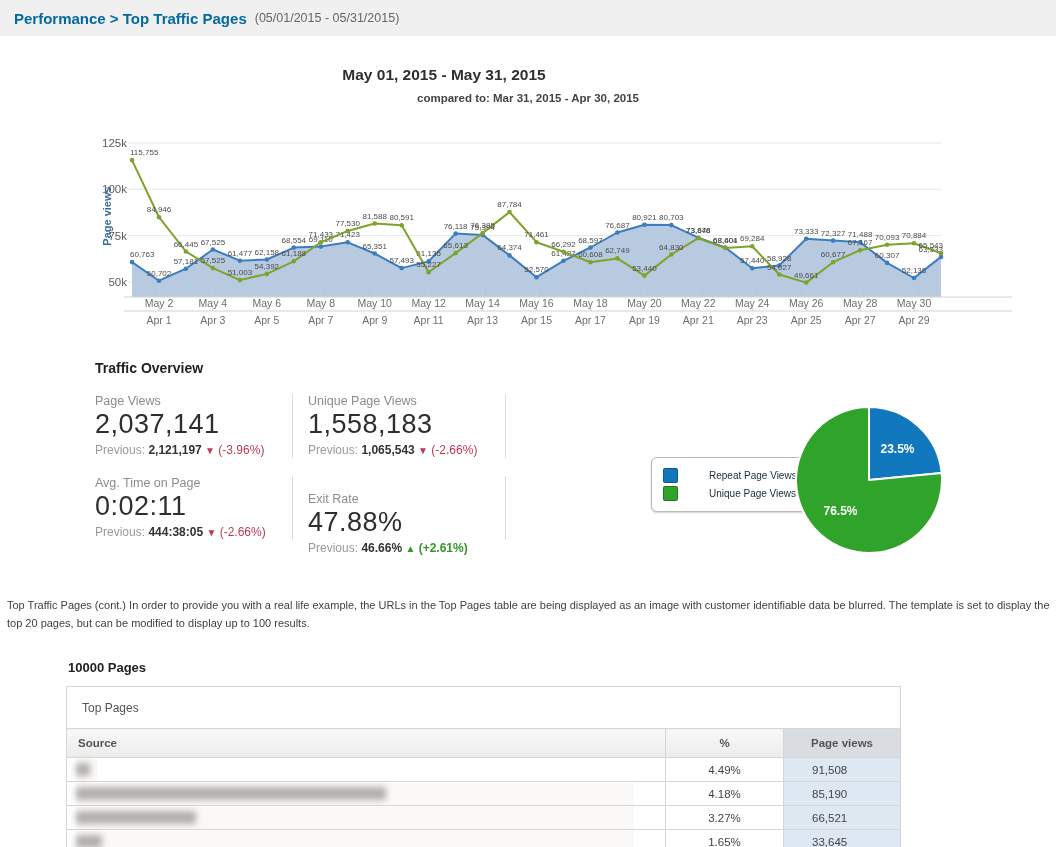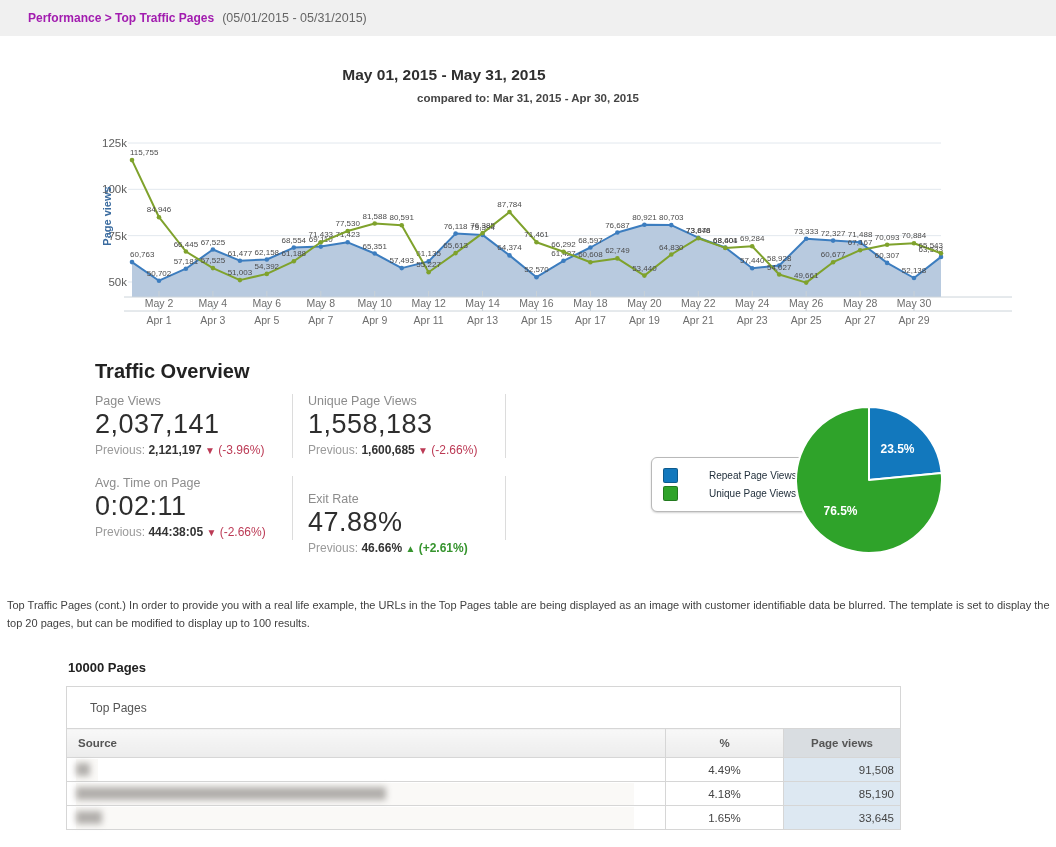--- a/index.html
+++ b/index.html
@@ -1,31 +1,31 @@
 <!DOCTYPE html>
 <html><head>
 <meta charset="utf-8">
 <style>
   html,body{margin:0;padding:0;background:#fff;}
   #page{position:relative;width:1056px;height:847px;overflow:hidden;background:#fff;
         font-family:"Liberation Sans",sans-serif;color:#333;}
   
   #topbar{position:absolute;left:0;top:0;width:1056px;height:36px;background:#f0f0f0;
           display:flex;align-items:center;}
-  #topbar .crumb{font-size:12px;font-weight:bold;color:#a21caf;margin-left:28px;}
+  #topbar .crumb{font-size:15px;font-weight:bold;color:#0369a1;margin-left:14px;}
   #topbar .range{font-size:12.5px;color:#666;margin-left:8px;}
   
   .c-title{position:absolute;left:0;top:66px;width:888px;text-align:center;
            font-size:15.5px;font-weight:bold;color:#2f2f2f;}
   .c-sub{position:absolute;left:0;top:92px;width:1056px;text-align:center;
          font-size:11.5px;font-weight:bold;color:#444;}
   svg text{font-family:"Liberation Sans",sans-serif;}
   #linechart{position:absolute;left:0;top:126px;}
   
-  #to-head{position:absolute;left:95px;top:360px;font-size:20px;font-weight:bold;color:#222;}
+  #to-head{position:absolute;left:95px;top:360px;font-size:14px;font-weight:bold;color:#222;}
   .metric{position:absolute;width:190px;}
   .m-label{font-size:12.5px;color:#8c8c8c;margin-bottom:1px;}
   .m-value{font-size:27px;color:#2e2e2e;letter-spacing:.5px;margin-bottom:3px;}
   .m-prev{font-size:12px;color:#9a9a9a;}
   .m-prev .prev-value{color:#333;font-weight:bold;}
   .metric .arrow{font-size:10px;}
   .metric.down .arrow,.metric.down .delta{color:#bc3a55;}
   .metric.up .arrow,.metric.up .delta{color:#36942e;}
   .metric.up .delta{font-weight:bold;}
   .vdiv{position:absolute;width:1px;height:64px;background:#dcdcdc;}
@@ -36,30 +36,30 @@
   .lg-swatch{width:13px;height:13px;border-radius:2px;margin-right:7px;border:1px solid rgba(0,0,0,.25);}
   .lg-label{font-size:10px;color:#22303c;margin-left:24px;}
   #piechart{position:absolute;left:783px;top:396px;}
   
   #note{position:absolute;left:7px;top:597px;width:1044px;font-size:11px;color:#3f3f3f;line-height:1.6;}
   
   #tbl-head{position:absolute;left:68px;top:660px;font-size:13px;font-weight:bold;color:#222;}
   #pages-table{position:absolute;left:66px;top:686px;width:835px;border-collapse:collapse;
                font-size:11.5px;color:#444;}
   #pages-table td,#pages-table th{border:1px solid #d6d6d6;}
-  #pages-table .caption-cell{padding:9px 23px;font-size:12px;color:#555;background:#fff;}
+  #pages-table .caption-cell{padding:9px 15px;font-size:12px;color:#555;background:#fff;}
   #pages-table th{background:linear-gradient(#f8f8f8,#ececec);font-weight:bold;color:#555;
                   font-size:11.5px;padding:8px 11px;}
   #pages-table th.col-source{text-align:left;}
   #pages-table th.col-pct{text-align:center;width:95px;}
   #pages-table th.col-views{text-align:center;width:94px;background:#d9dde1;}
   #pages-table td{height:23px;padding:0 6px;}
   #pages-table td.source{padding:0 0 0 9px;}
   #pages-table td.pct{text-align:center;}
-  #pages-table td.views{text-align:right;background:#dde8f2;padding-left:28px;}
+  #pages-table td.views{text-align:left;background:#dde8f2;padding-left:28px;}
   .src-img{display:flex;align-items:center;height:22px;background:#faf9f7;}
   .blur-bar{height:13px;background:#b2afac;filter:blur(3px);border-radius:1px;}
 </style>
 </head>
 <body>
 
 <div id="page">
 
   <div id="topbar">
     <span class="crumb">Performance &gt; Top Traffic Pages</span>
@@ -281,21 +281,21 @@
       <span class="arrow">▼</span>
       <span class="delta">(-3.96%)</span>
     </div>
   </div>
 
   <div class="metric down" style="left:308px;top:394px;">
     <div class="m-label">Unique Page Views</div>
     <div class="m-value">1,558,183</div>
     <div class="m-prev">
       <span>Previous:</span>
-      <span class="prev-value">1,600,685</span>
+      <span class="prev-value">1,065,543</span>
       <span class="arrow">▼</span>
       <span class="delta">(-2.66%)</span>
     </div>
   </div>
 
   <div class="metric down" style="left:95px;top:476px;">
     <div class="m-label">Avg. Time on Page</div>
     <div class="m-value">0:02:11</div>
     <div class="m-prev">
       <span>Previous:</span>
@@ -369,20 +369,29 @@
             <div class="src-img" style="width: 558px;">
               <div class="blur-bar" style="width: 310px;"></div>
             </div>
           </td>
           <td class="pct">4.18%</td>
           <td class="views">85,190</td>
         </tr>
         <tr>
           <td class="source">
             <div class="src-img" style="width: 558px;">
+              <div class="blur-bar" style="width: 120px;"></div>
+            </div>
+          </td>
+          <td class="pct">3.27%</td>
+          <td class="views">66,521</td>
+        </tr>
+        <tr>
+          <td class="source">
+            <div class="src-img" style="width: 558px;">
               <div class="blur-bar" style="width: 26px;"></div>
             </div>
           </td>
           <td class="pct">1.65%</td>
           <td class="views">33,645</td>
         </tr>
       </tbody>
   </table>
 
 </div>

